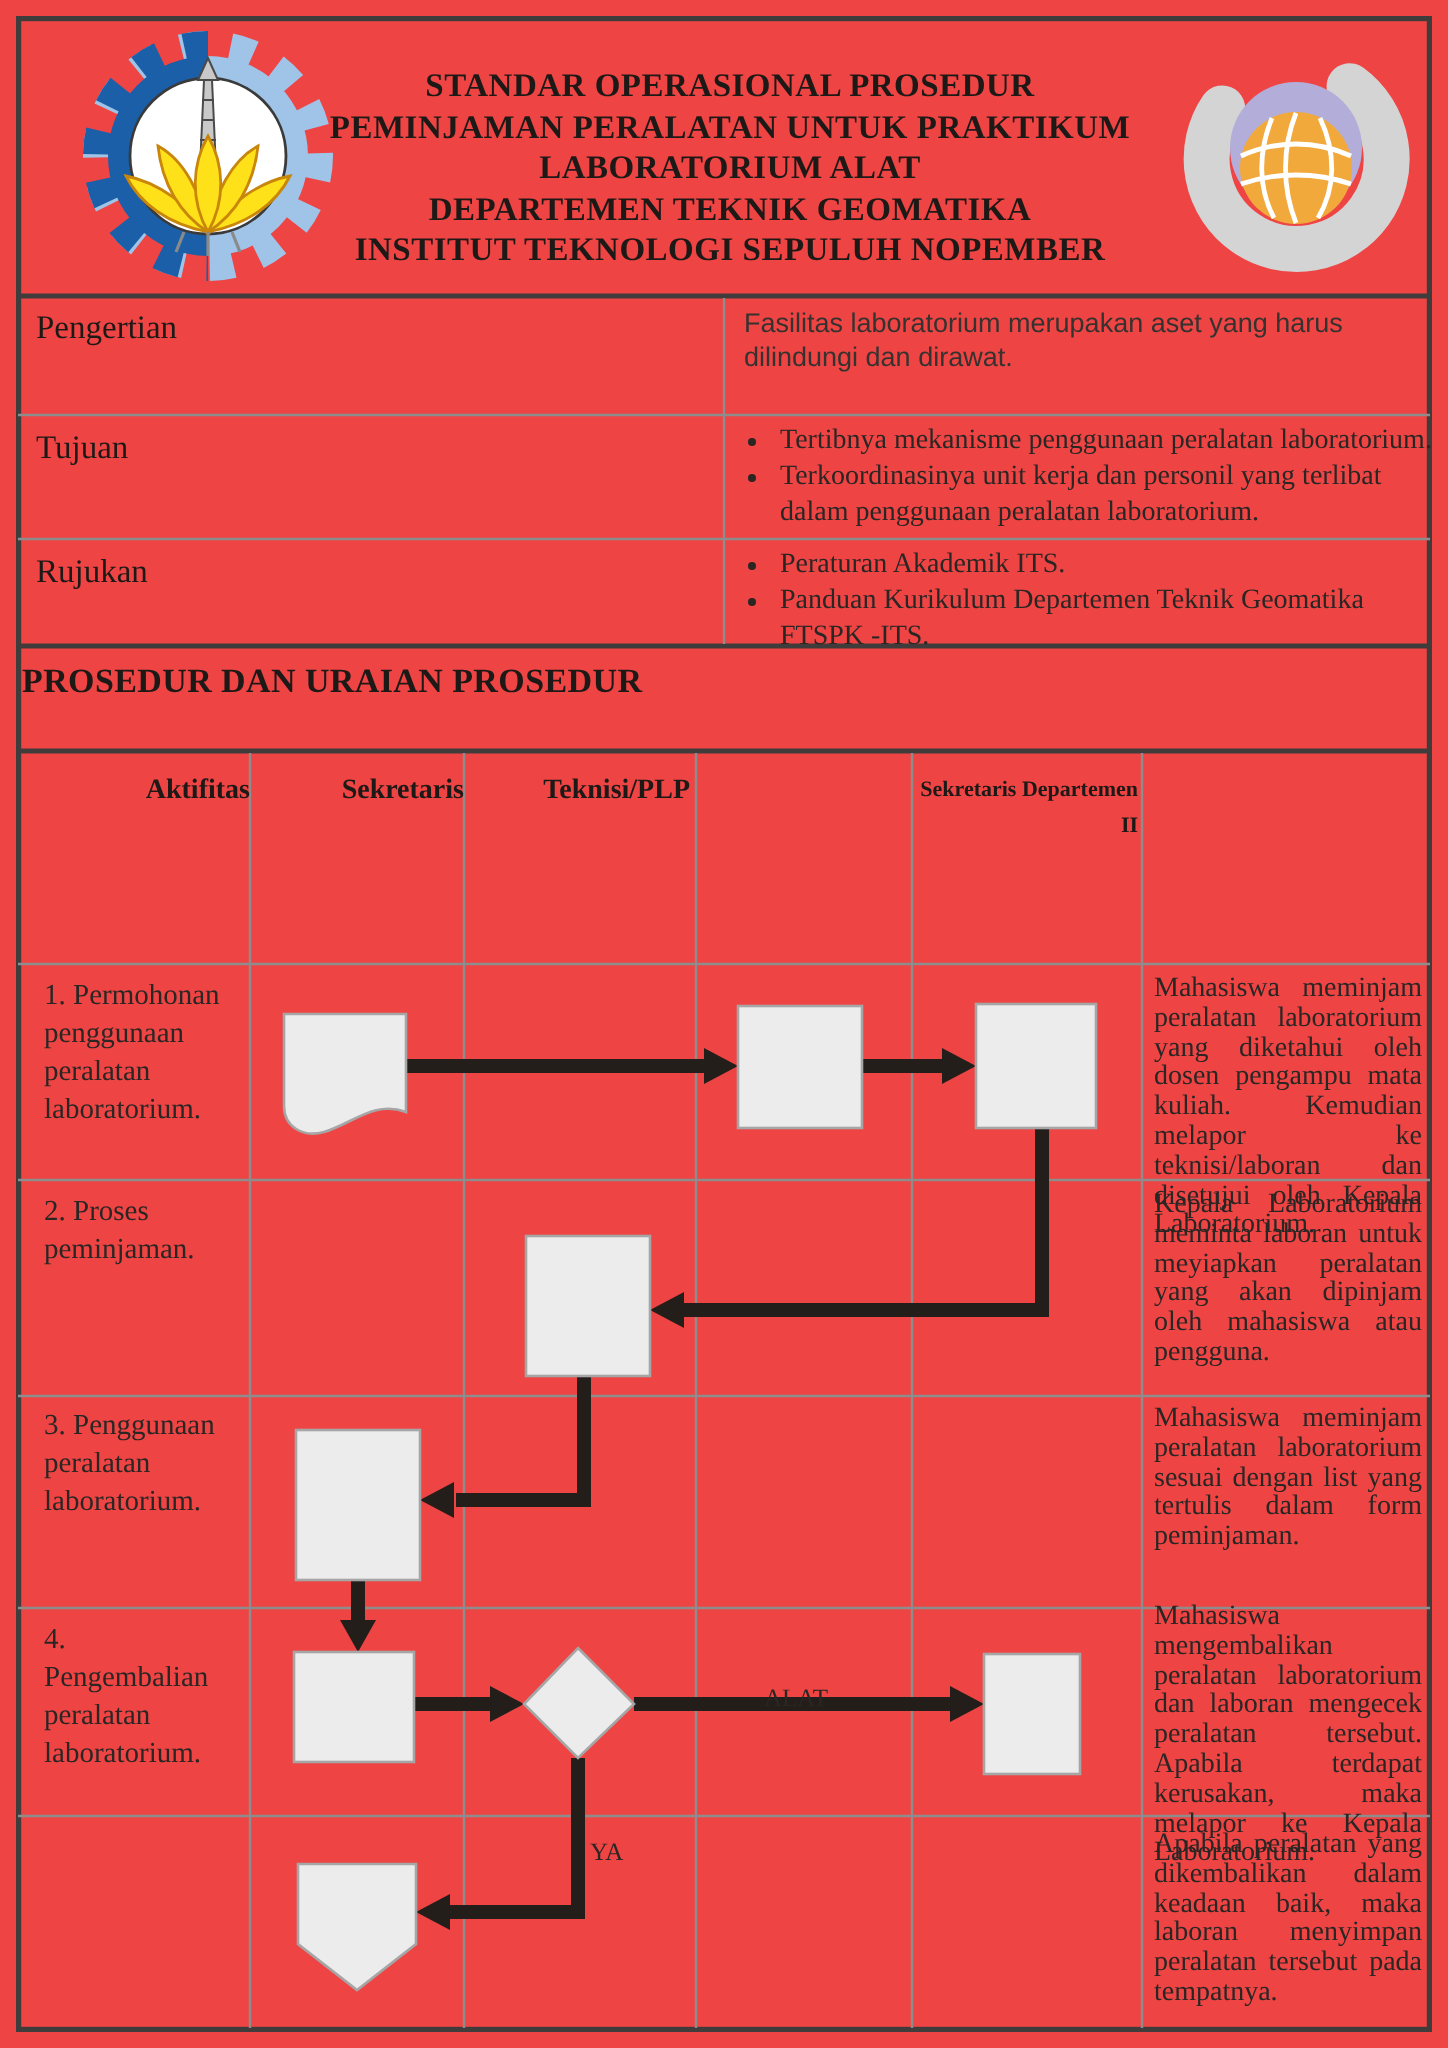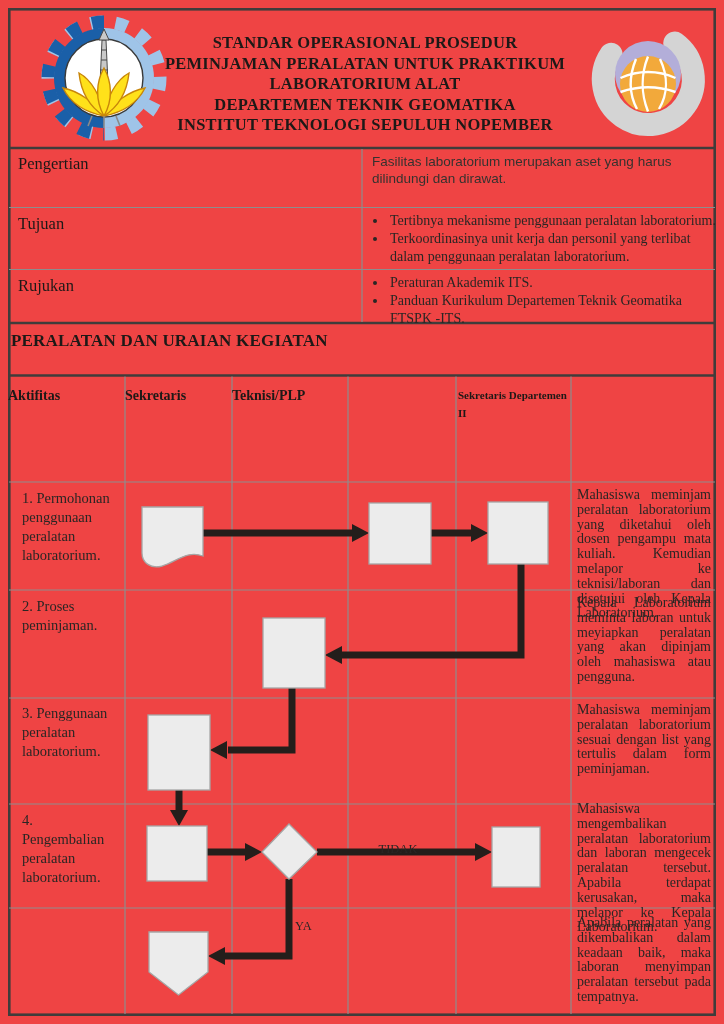--- a/index.html
+++ b/index.html
@@ -16,21 +16,21 @@
 
   .row-label{left:18px;font-weight:normal;font-size:16.5px;color:#1d1917;}
   .info-par{left:372px;width:332px;font-family:"Liberation Sans",sans-serif;
             font-size:13.5px;line-height:17px;color:#36322f;}
   .info-list{left:372px;width:338px;font-size:14px;line-height:18px;margin:0;
              padding-left:16px;list-style-type:disc;color:#2a2624;}
   .info-list li{margin:0;padding-left:2px;}
 
   .section-title{left:11px;top:331px;font-weight:bold;font-size:17px;letter-spacing:.2px;color:#1d1917;}
 
-  .col-head{top:387px;text-align:left;font-weight:bold;font-size:14px;line-height:17.5px;color:#1d1917;}
+  .col-head{top:387px;text-align:right;font-weight:bold;font-size:14px;line-height:17.5px;color:#1d1917;}
 
   .activity{left:22px;width:106px;font-size:14.5px;line-height:19px;white-space:pre-line;color:#2a2624;}
   .uraian{left:577px;width:134px;font-size:14px;line-height:14.8px;
           text-align:justify;text-align-last:left;color:#2a2624;}
   .flow-label{font-size:12.5px;color:#2a2624;}
 </style>
 </head>
 <body>
 
 <div class="page">
@@ -154,35 +154,35 @@
     <li>Tertibnya mekanisme penggunaan peralatan laboratorium.</li>
     <li>Terkoordinasinya unit kerja dan personil yang terlibat dalam penggunaan peralatan laboratorium.</li>
   </ul>
 
   <div class="abs row-label" style="top:276px">Rujukan</div>
   <ul class="abs info-list" style="top:274px">
     <li>Peraturan Akademik ITS.</li>
     <li>Panduan Kurikulum Departemen Teknik Geomatika FTSPK -ITS.</li>
   </ul>
 
-  <div class="abs section-title">PERALATAN DAN URAIAN KEGIATAN</div>
+  <div class="abs section-title">PROSEDUR DAN URAIAN PROSEDUR</div>
 
   <div class="abs col-head" style="left:8px;width:117px">Aktifitas</div>
   <div class="abs col-head" style="left:125px;width:107px">Sekretaris</div>
-  <div class="abs col-head" style="left:232px;width:100px">Teknisi/PLP</div>
+  <div class="abs col-head" style="left:245px;width:100px">Teknisi/PLP</div>
   <div class="abs col-head" style="left:458px;width:111px;font-size:11px">Sekretaris Departemen II</div>
 
   <div class="abs activity" style="top:489px">1. Permohonan penggunaan peralatan laboratorium.</div>
   <div class="abs activity" style="top:597px">2. Proses peminjaman.</div>
   <div class="abs activity" style="top:704px">3. Penggunaan peralatan laboratorium.</div>
   <div class="abs activity" style="top:811px">4.
 Pengembalian peralatan laboratorium.</div>
 
   <div class="abs uraian" style="top:488px">Mahasiswa meminjam peralatan laboratorium yang diketahui oleh dosen pengampu mata kuliah. Kemudian melapor ke teknisi/laboran dan disetujui oleh Kepala Laboratorium.</div>
   <div class="abs uraian" style="top:596px">Kepala Laboratorium meminta laboran untuk meyiapkan peralatan yang akan dipinjam oleh mahasiswa atau pengguna.</div>
   <div class="abs uraian" style="top:703px">Mahasiswa meminjam peralatan laboratorium sesuai dengan list yang tertulis dalam form peminjaman.</div>
   <div class="abs uraian" style="top:802px">Mahasiswa mengembalikan peralatan laboratorium dan laboran mengecek peralatan tersebut. Apabila terdapat kerusakan, maka melapor ke Kepala Laboratorium.</div>
   <div class="abs uraian" style="top:916px">Apabila peralatan yang dikembalikan dalam keadaan baik, maka laboran menyimpan peralatan tersebut pada tempatnya.</div>
 
-  <div class="abs flow-label" style="left:358px;top:842px;width:80px;text-align:center">TIDAK</div>
+  <div class="abs flow-label" style="left:358px;top:842px;width:80px;text-align:center">ALAT</div>
   <div class="abs flow-label" style="left:295px;top:919px">YA</div>
 
 </div>
 
 </body></html>

